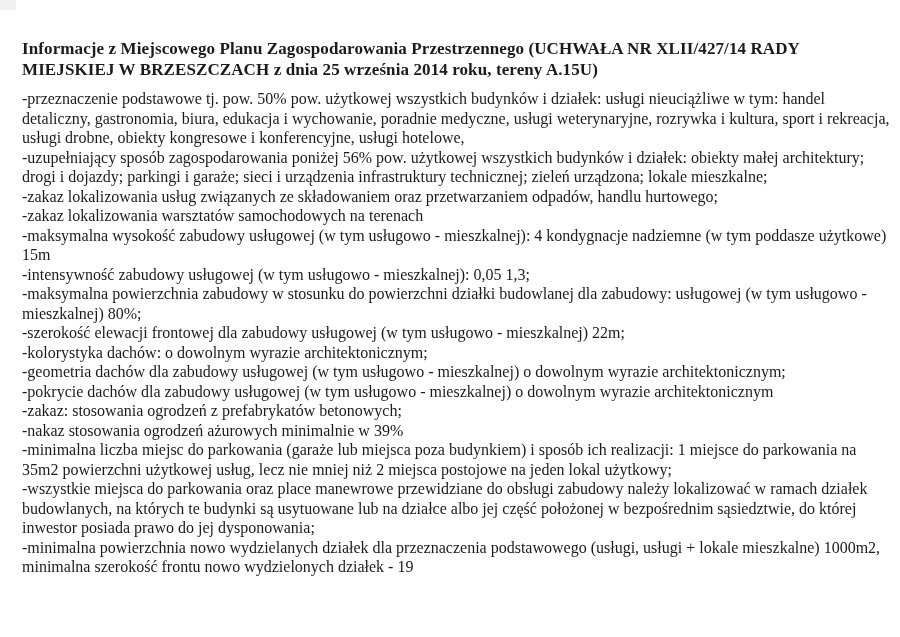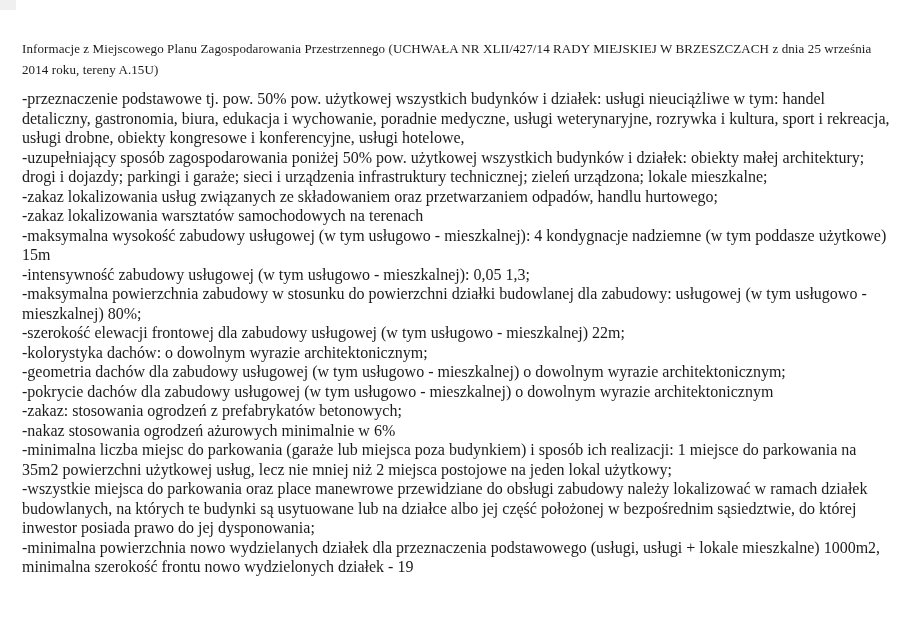--- a/index.html
+++ b/index.html
@@ -20,50 +20,50 @@
   }
   .corner-artifact {
     position: absolute;
     left: 0;
     top: 0;
     width: 16px;
     height: 10px;
     background: #f0f0f0;
   }
   .title {
-    font-size: 13px;
-    font-weight: normal;
+    font-size: 17px;
+    font-weight: bold;
     line-height: 21px;
     margin: 0 0 9px 0;
     letter-spacing: 0.1px;
   }
   .items p.item {
     font-size: 16px;
     line-height: 19.5px;
     margin: 0;
     letter-spacing: 0px;
   }
 </style>
 </head>
 <body>
 
 <div class="page">
   <div class="corner-artifact"></div>
   <h1 class="title">Informacje z Miejscowego Planu Zagospodarowania Przestrzennego (UCHWAŁA NR XLII/427/14 RADY MIEJSKIEJ W BRZESZCZACH z dnia 25 września 2014 roku, tereny A.15U)</h1>
   <div class="items">
       <p class="item">-przeznaczenie podstawowe tj. pow. 50% pow. użytkowej wszystkich budynków i działek: usługi nieuciążliwe w tym: handel detaliczny, gastronomia, biura, edukacja i wychowanie, poradnie medyczne, usługi weterynaryjne, rozrywka i kultura, sport i rekreacja, usługi drobne, obiekty kongresowe i konferencyjne, usługi hotelowe,</p>
-      <p class="item">-uzupełniający sposób zagospodarowania poniżej 50% pow. użytkowej wszystkich budynków i działek: obiekty małej architektury; drogi i dojazdy; parkingi i garaże; sieci i urządzenia infrastruktury technicznej; zieleń urządzona; lokale mieszkalne;</p>
+      <p class="item">-uzupełniający sposób zagospodarowania poniżej 56% pow. użytkowej wszystkich budynków i działek: obiekty małej architektury; drogi i dojazdy; parkingi i garaże; sieci i urządzenia infrastruktury technicznej; zieleń urządzona; lokale mieszkalne;</p>
       <p class="item">-zakaz lokalizowania usług związanych ze składowaniem oraz przetwarzaniem odpadów, handlu hurtowego;</p>
       <p class="item">-zakaz lokalizowania warsztatów samochodowych na terenach</p>
       <p class="item">-maksymalna wysokość zabudowy usługowej (w tym usługowo - mieszkalnej): 4 kondygnacje nadziemne (w tym poddasze użytkowe) 15m</p>
       <p class="item">-intensywność zabudowy usługowej (w tym usługowo - mieszkalnej): 0,05 1,3;</p>
       <p class="item">-maksymalna powierzchnia zabudowy w stosunku do powierzchni działki budowlanej dla zabudowy: usługowej (w tym usługowo - mieszkalnej) 80%;</p>
       <p class="item">-szerokość elewacji frontowej dla zabudowy usługowej (w tym usługowo - mieszkalnej) 22m;</p>
       <p class="item">-kolorystyka dachów: o dowolnym wyrazie architektonicznym;</p>
       <p class="item">-geometria dachów dla zabudowy usługowej (w tym usługowo - mieszkalnej) o dowolnym wyrazie architektonicznym;</p>
       <p class="item">-pokrycie dachów dla zabudowy usługowej (w tym usługowo - mieszkalnej) o dowolnym wyrazie architektonicznym</p>
       <p class="item">-zakaz: stosowania ogrodzeń z prefabrykatów betonowych;</p>
-      <p class="item">-nakaz stosowania ogrodzeń ażurowych minimalnie w 6%</p>
+      <p class="item">-nakaz stosowania ogrodzeń ażurowych minimalnie w 39%</p>
       <p class="item">-minimalna liczba miejsc do parkowania (garaże lub miejsca poza budynkiem) i sposób ich realizacji: 1 miejsce do parkowania na 35m2 powierzchni użytkowej usług, lecz nie mniej niż 2 miejsca postojowe na jeden lokal użytkowy;</p>
       <p class="item">-wszystkie miejsca do parkowania oraz place manewrowe przewidziane do obsługi zabudowy należy lokalizować w ramach działek budowlanych, na których te budynki są usytuowane lub na działce albo jej część położonej w bezpośrednim sąsiedztwie, do której inwestor posiada prawo do jej dysponowania;</p>
       <p class="item">-minimalna powierzchnia nowo wydzielanych działek dla przeznaczenia podstawowego (usługi, usługi + lokale mieszkalne) 1000m2, minimalna szerokość frontu nowo wydzielonych działek - 19</p>
     </div>
 </div>
 
 </body></html>

